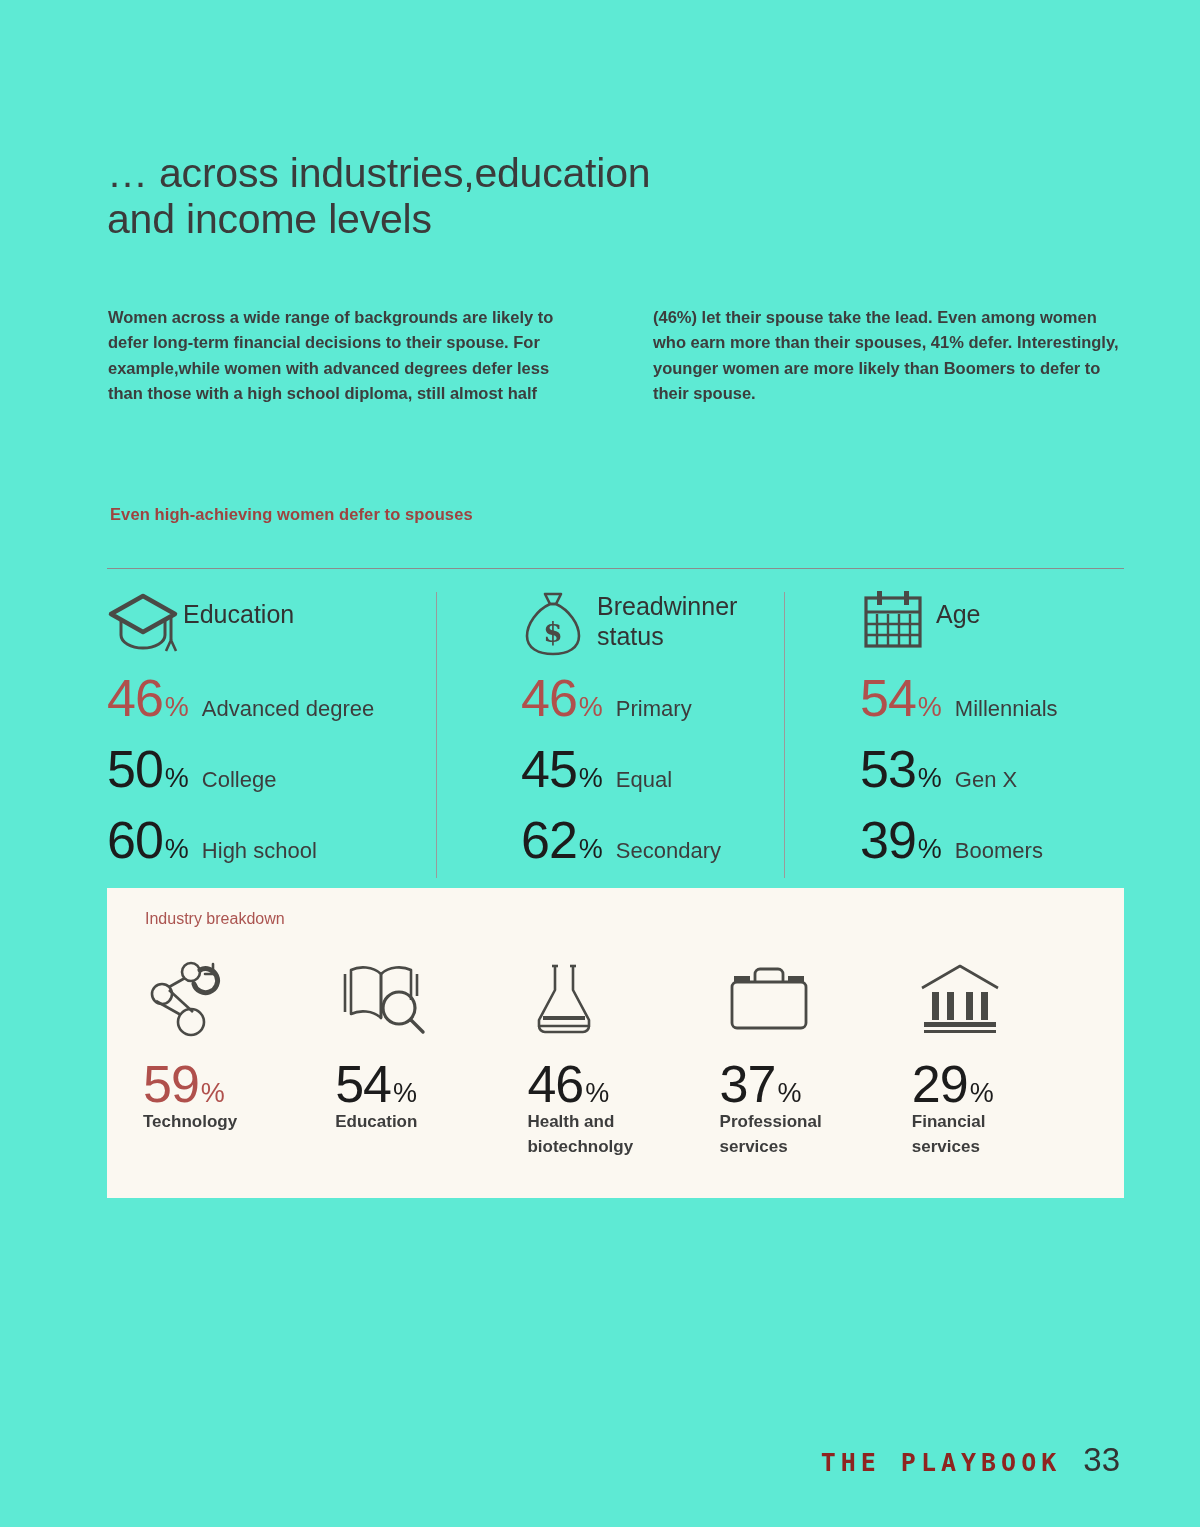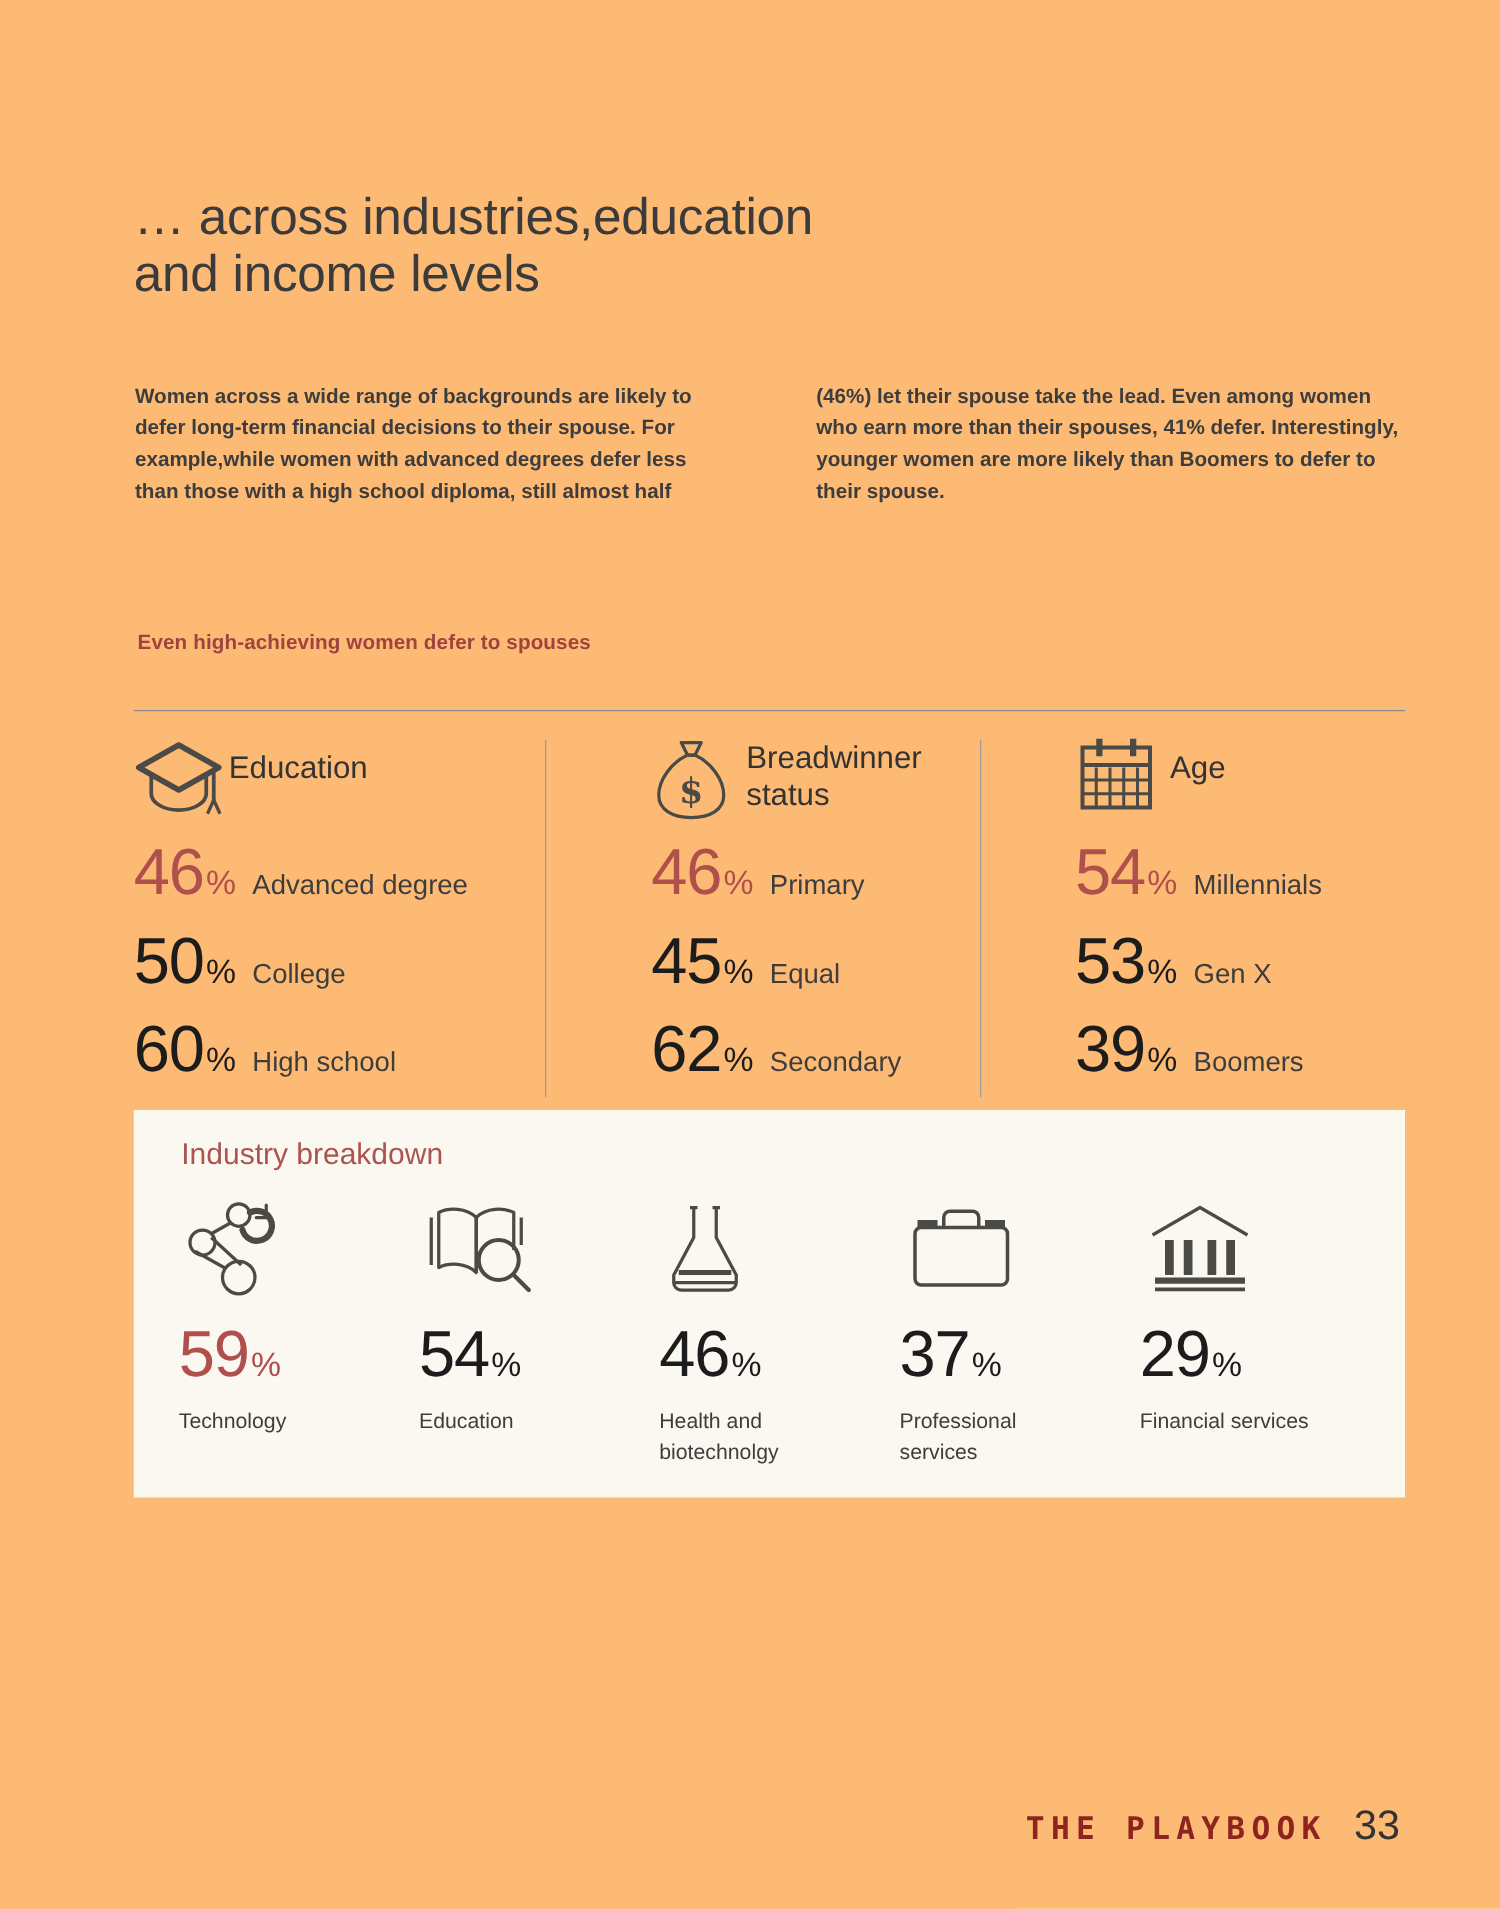--- a/index.html
+++ b/index.html
@@ -12,21 +12,21 @@
     height: 1527px;
     position: relative;
     font-family: "Liberation Sans", sans-serif;
     color: #3a3a3a;
     overflow: hidden;
   }
 
   .page {
     position: absolute;
     inset: 0;
-    background: #fdba74;
+    background: #5eead4;
   }
 
   
   .title {
     position: absolute;
     left: 107px;
     top: 124px;
     width: 700px;
     font-size: 41px;
     line-height: 1.1;
@@ -152,21 +152,21 @@
     top: 888px;
     width: 1017px;
     height: 310px;
     background: #fbf8f1;
     box-sizing: border-box;
   }
   .industry-title {
     position: absolute;
     left: 38px;
     top: 22px;
-    font-size: 24px;
+    font-size: 16px;
     font-weight: 300;
     color: #ab5450;
   }
   .industry-grid {
     position: absolute;
     left: 36px;
     top: 72px;
     right: 20px;
     display: flex;
   }
@@ -194,23 +194,22 @@
   }
   .ind-pct {
     font-size: 27px;
     font-weight: 300;
     color: #1c1c1c;
     margin-left: 2px;
   }
   .industry-item.highlight .ind-num,
   .industry-item.highlight .ind-pct { color: #b0504c; }
   .ind-label {
-    margin-top: 15px;
     font-size: 17px;
-    font-weight: 400;
+    font-weight: 700;
     line-height: 1.45;
     color: #3d3d3d;
     max-width: 140px;
   }
 
   
   .footer {
     position: absolute;
     right: 80px;
     bottom: 48px;

